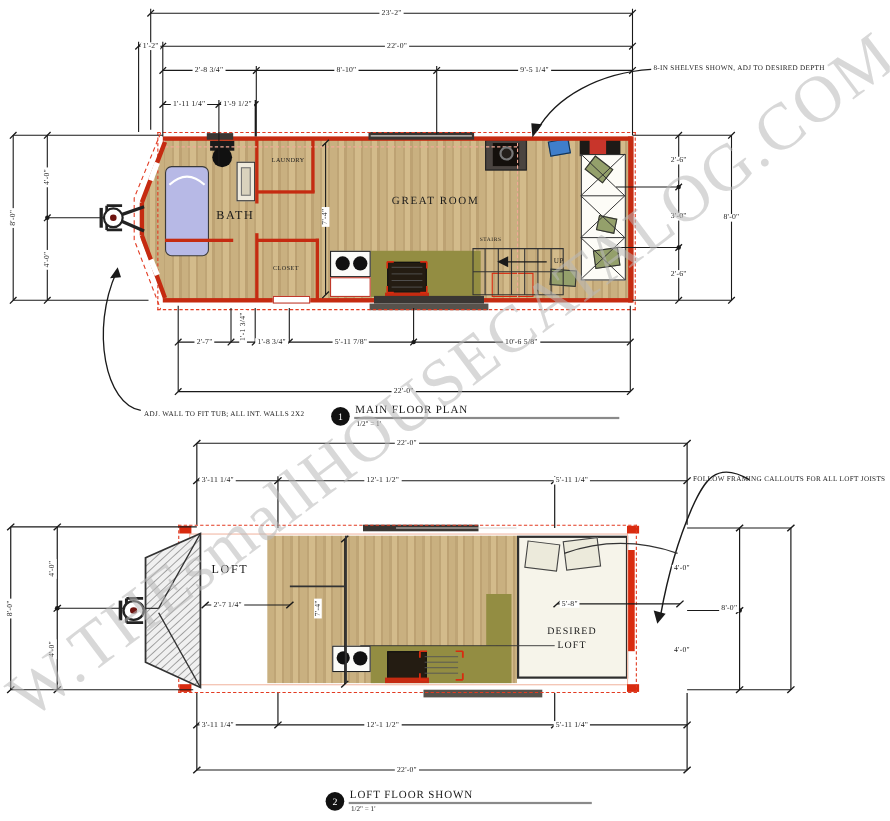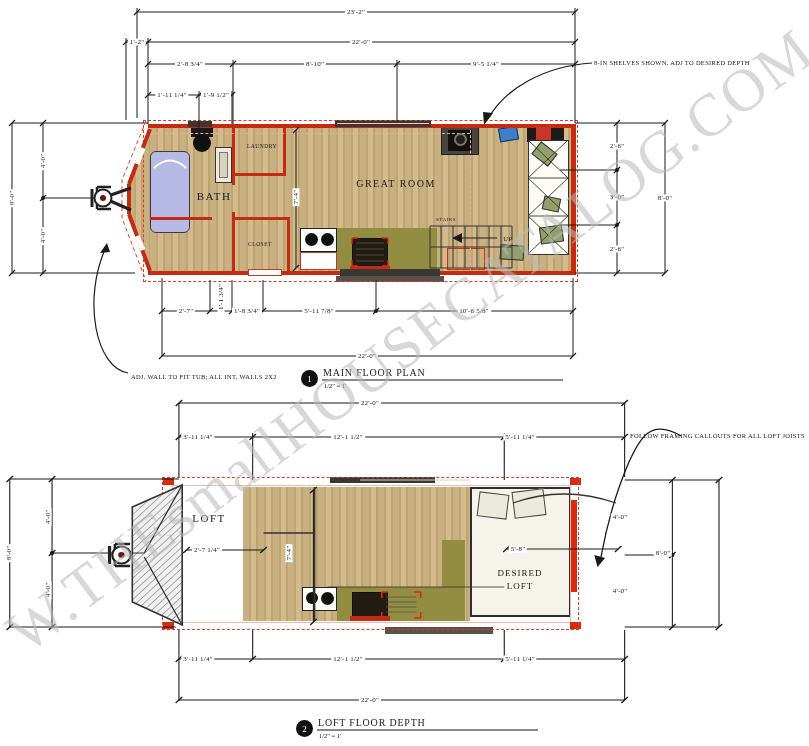--- a/index.html
+++ b/index.html
@@ -267,19 +267,19 @@
     <span class="dlab" style="left:520px;top:659px">5'-11 1/4"</span>
     <span class="dlab" style="left:370px;top:700px">22'-0"</span>
 
     <span class="room" style="left:209px;top:518px;font-size:11px">LOFT</span>
     <span class="room" style="left:520px;top:573px;font-size:9px;letter-spacing:1px">DESIRED</span>
     <span class="room" style="left:520px;top:586px;font-size:9px;letter-spacing:1px">LOFT</span>
 
     <span class="note" style="left:630px;top:433px">FOLLOW FRAMING CALLOUTS FOR ALL LOFT JOISTS</span>
 
     <div class="circ" style="left:296px;top:720px">2</div>
-    <span class="ttl" style="left:318px;top:718px">LOFT FLOOR DEPTH</span>
+    <span class="ttl" style="left:318px;top:718px">LOFT FLOOR SHOWN</span>
     <div class="tline" style="left:317px;top:729px;width:221px"></div>
     <span class="scl" style="left:319px;top:733px">1/2" = 1'</span>
   </section>
 
   <div class="watermark">W.THEsmallHOUSECATALOG.COM</div>
 </div>
 
 </body></html>

